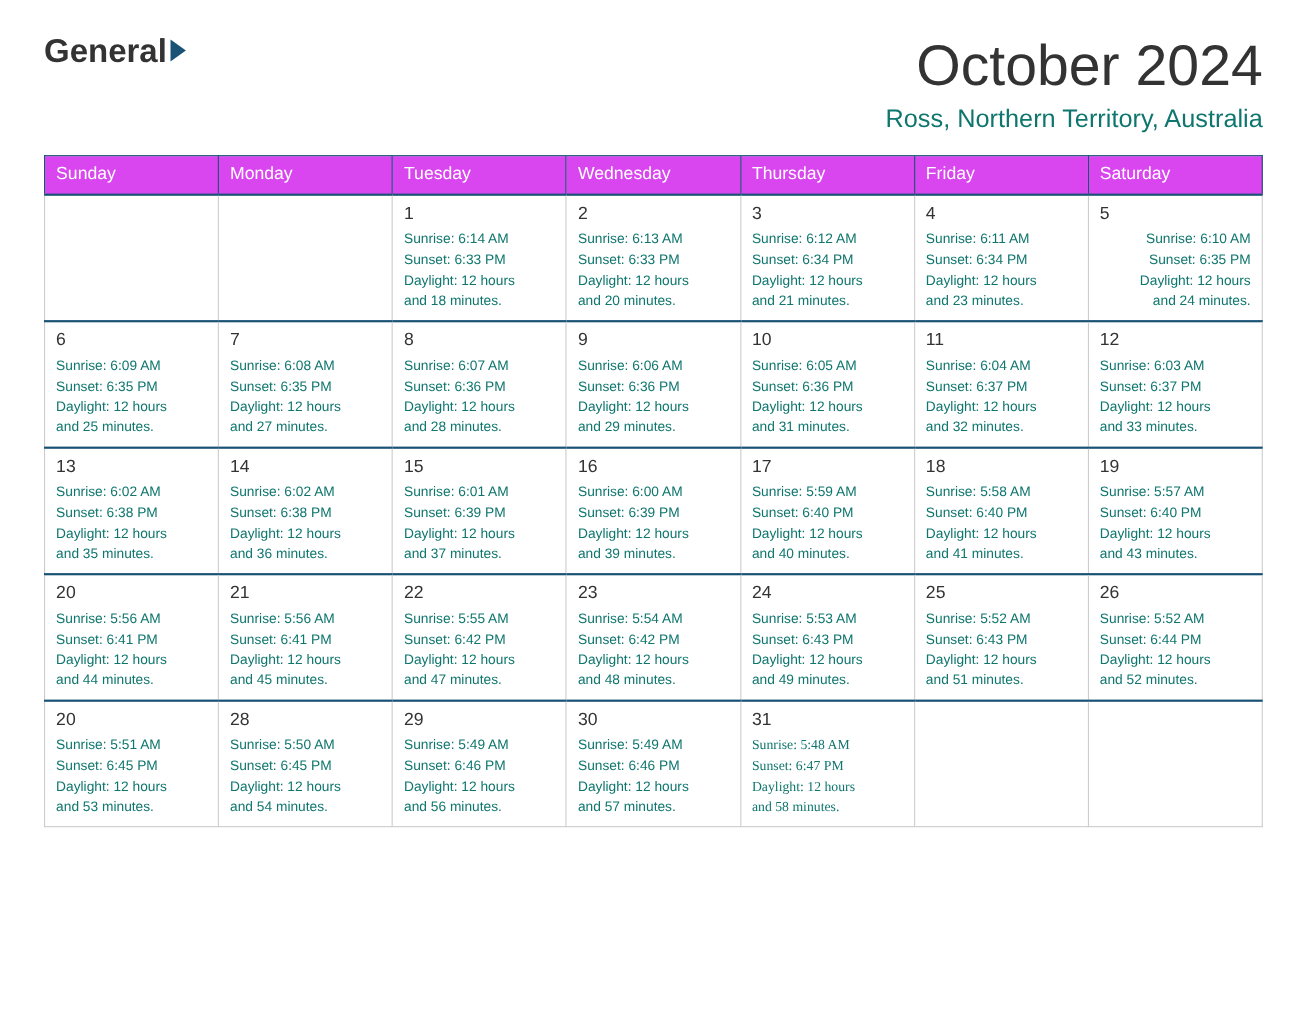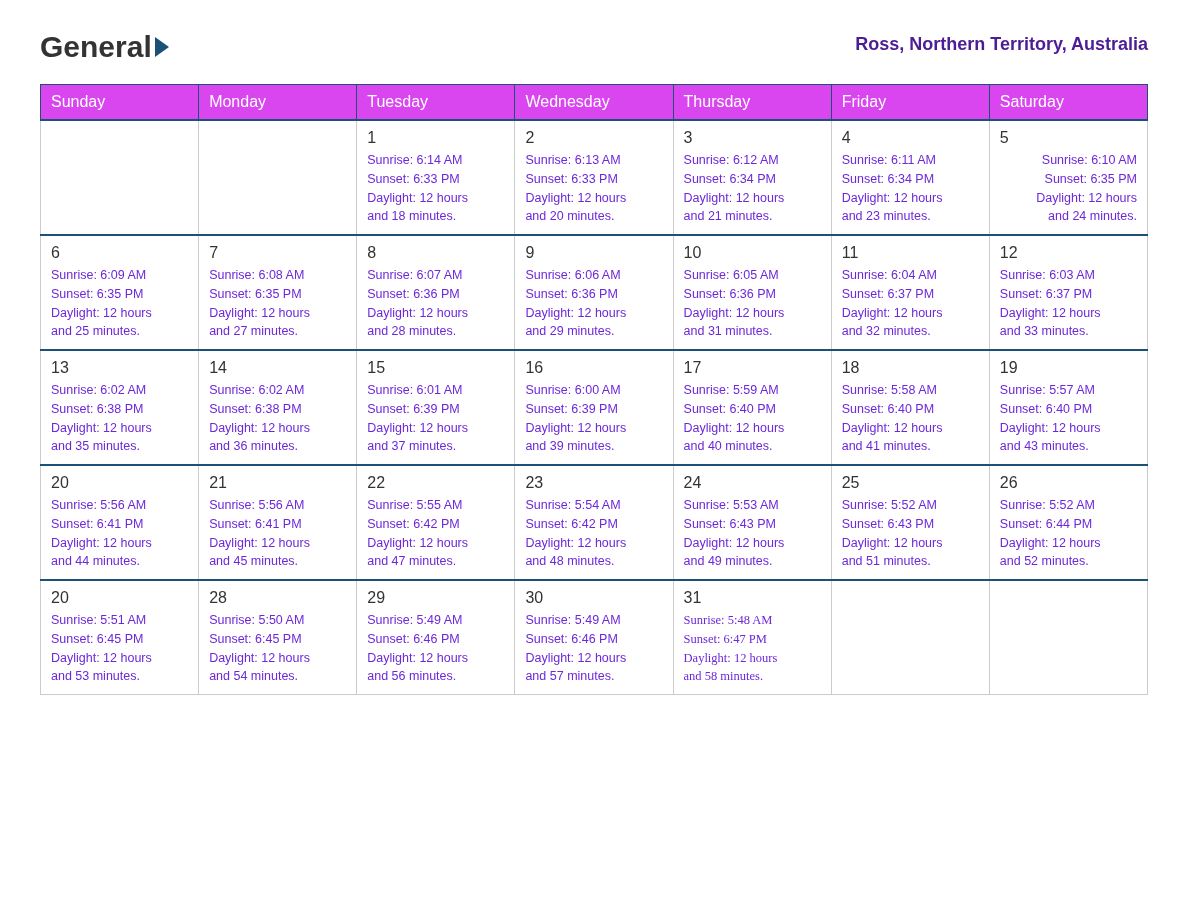--- a/index.html
+++ b/index.html
@@ -23,24 +23,23 @@
     }
     .title-section {
       text-align: right;
     }
     .month-title {
       font-size: 52px;
       font-weight: normal;
       color: #333;
     }
     .subtitle {
-      font-size: 18px;
-      color: #4c1d95;
+      font-size: 23px;
+      color: #0f766e;
       margin-top: 4px;
-      font-weight: bold;
     }
     .calendar {
       width: 100%;
       border-collapse: collapse;
       border: 1px solid #aaa;
     }
     .calendar th {
       background-color: #d946ef;
       color: #fff;
       padding: 8px 10px;
@@ -57,21 +56,21 @@
       min-height: 100px;
     }
     .day-number {
       font-size: 16px;
       color: #333;
       display: block;
       margin-bottom: 4px;
     }
     .day-info {
       font-size: 12.5px;
-      color: #6d28d9;
+      color: #0f766e;
       line-height: 1.5;
     }
     .empty-cell {
       background: #fff;
     }
     tr.week-row td {
       border-top: 2px solid #1a5276;
     }
   </style>
 </head>
@@ -79,20 +78,21 @@
 
 <div class="header">
   <div class="logo">
     <div style="display:flex;align-items:baseline;gap:0;">
       <span style="font-size:30px;font-weight:bold;color:#333;">General</span>
       <span style="display:inline-block;width:0;height:0;border-top:10px solid transparent;border-bottom:10px solid transparent;border-left:14px solid #1a5276;margin:0 1px 0 3px;vertical-align:middle;"></span>
     </div>
 
   </div>
   <div class="title-section">
+    <div class="month-title">October 2024</div>
     <div class="subtitle">Ross, Northern Territory, Australia</div>
   </div>
 </div>
 
 <table class="calendar">
   <thead>
     <tr>
     <th>Sunday</th>
         <th>Monday</th>
         <th>Tuesday</th>

